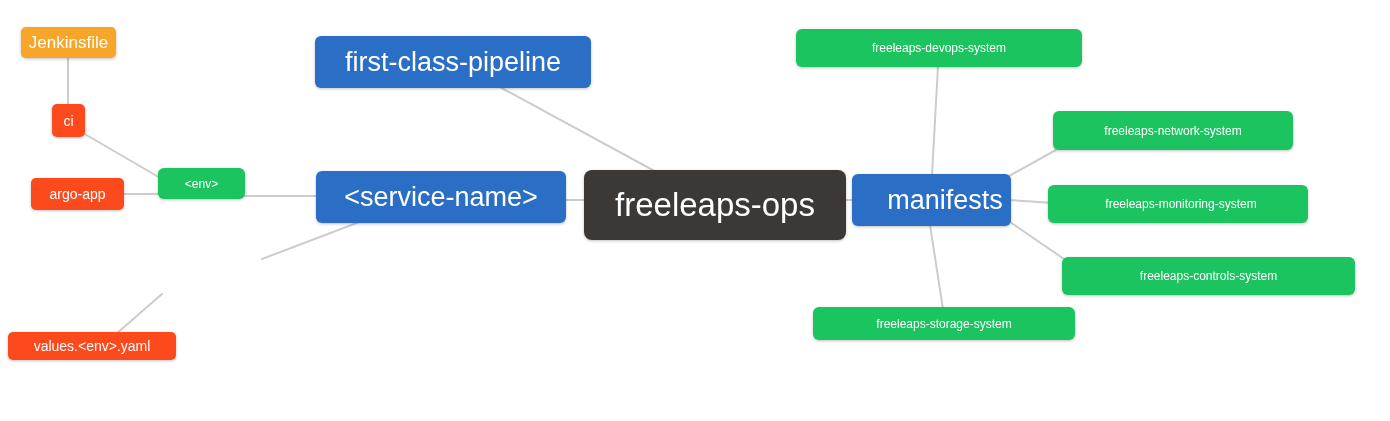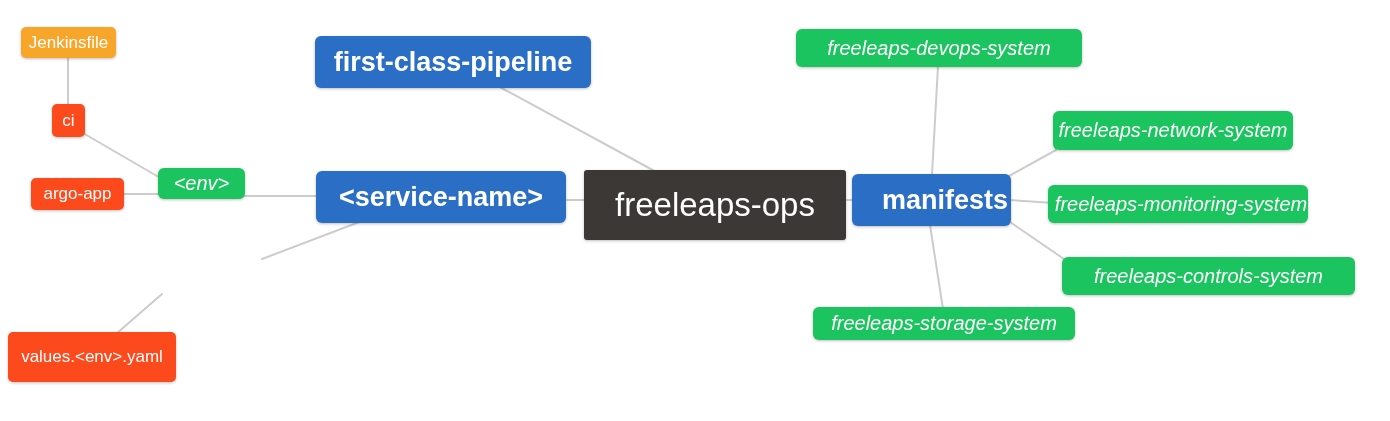--- a/index.html
+++ b/index.html
@@ -34,24 +34,24 @@
     justify-content: center;
     color: #ffffff;
     border-radius: 6px;
     box-shadow: 0 1px 3px rgba(0,0,0,0.25);
     white-space: nowrap;
     box-sizing: border-box;
     padding: 0 10px;
     cursor: default;
     user-select: none;
   }
-  .lvl0 { background: var(--c-root, #3b3835); font-size: 33px; border-radius: 3px; }
-  .lvl1 { background: var(--c-l1, #2a6ec5); font-size: 27px; font-weight: bold; }
-  .lvl2 { background: var(--c-l2, #1bc45f); font-size: 20px; font-style: italic; }
-  .lvl3 { background: var(--c-l3, #fc4a1d); font-size: 17px; border-radius: 5px; }
+  .lvl0 { background: var(--c-root, #3b3835); font-size: 33px; border-radius: 8px; }
+  .lvl1 { background: var(--c-l1, #2a6ec5); font-size: 27px; }
+  .lvl2 { background: var(--c-l2, #1bc45f); font-size: 12px; }
+  .lvl3 { background: var(--c-l3, #fc4a1d); font-size: 14px; border-radius: 5px; }
   .lvl4 { background: var(--c-l4, #f8a62a); font-size: 17px; border-radius: 5px; }
 </style>
 </head>
 <body>
 
 <div class="canvas">
 
   <svg class="edges">
     <line x1="68" y1="56" x2="68" y2="106"></line>
     <line x1="83" y1="133" x2="162" y2="179"></line>
@@ -75,21 +75,21 @@
 
   <div class="node lvl3" style="left:31px;  top:178px; width:93px;  height:32px;">argo-app</div>
 
   <div class="node lvl2" style="left:158px; top:168px; width:87px;  height:31px;">&lt;env&gt;</div>
 
   <div class="node lvl1" style="left:315px; top:36px;  width:276px; height:52px;">first-class-pipeline</div>
 
   <div class="node lvl1" style="left:316px; top:171px; width:250px; height:52px;">&lt;service-name&gt;</div>
 
 
-  <div class="node lvl3" style="left:8px;   top:332px; width:168px; height:50px;">values.&lt;env&gt;.yaml</div>
+  <div class="node lvl3" style="left:8px;   top:332px; width:168px; height:28px;">values.&lt;env&gt;.yaml</div>
 
   <div class="node lvl0" style="left:584px; top:170px; width:262px; height:70px;">freeleaps-ops</div>
 
   <div class="node lvl1" style="left:852px; top:174px; width:159px; height:52px;padding-left:37px;">manifests</div>
 
   <div class="node lvl2" style="left:796px; top:29px;  width:286px; height:38px;">freeleaps-devops-system</div>
 
   <div class="node lvl2" style="left:1053px;top:111px; width:240px; height:39px;">freeleaps-network-system</div>
 
   <div class="node lvl2" style="left:1048px;top:185px; width:260px; height:38px;padding-left:16px;">freeleaps-monitoring-system</div>

